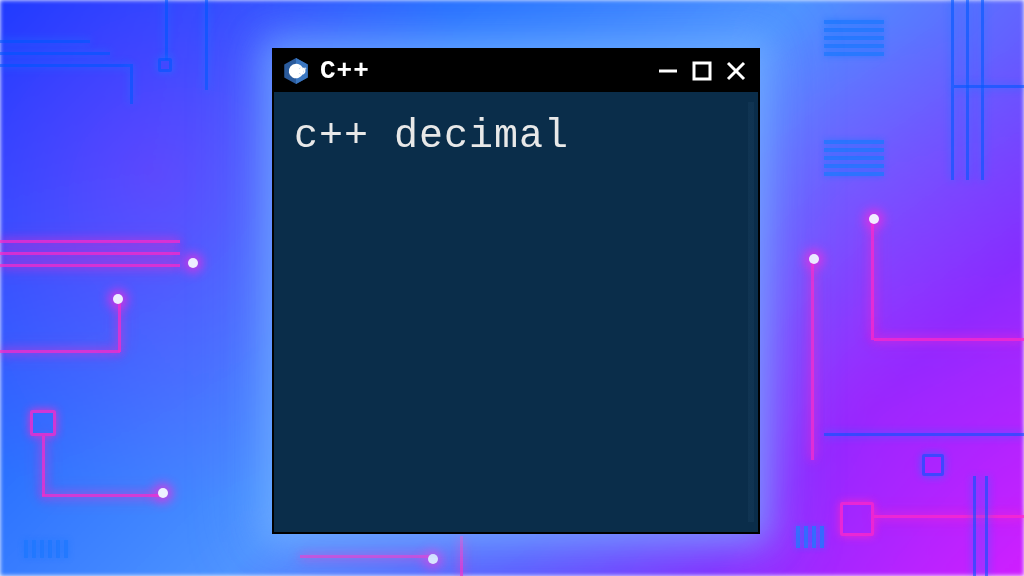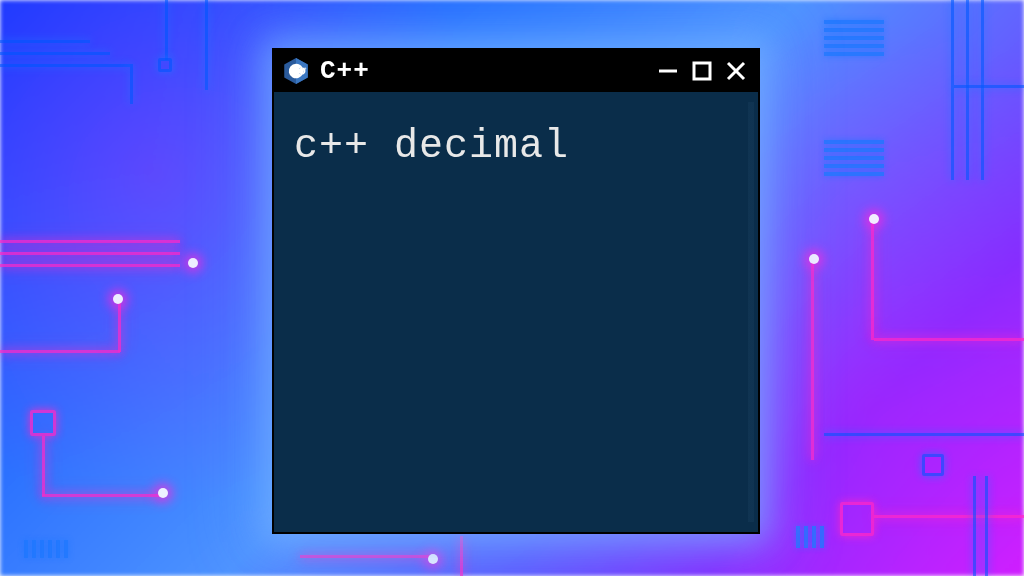--- a/index.html
+++ b/index.html
@@ -113,21 +113,21 @@
     .win-btn {
       width: 24px; height: 24px;
       display: flex;
       align-items: center;
       justify-content: center;
       cursor: pointer;
     }
     .win-btn svg { stroke: #fff; stroke-width: 3; fill: none; }
     .content {
       flex: 1;
-      padding: 32px 20px;
+      padding: 22px 20px;
       position: relative;
       border-radius: 22px;
     }
     .content-text {
       color: #e8e8e8;
       font-size: 40px;
       font-family: "Consolas","Courier New",monospace;
       letter-spacing: 1px;
       white-space: nowrap;
     }

